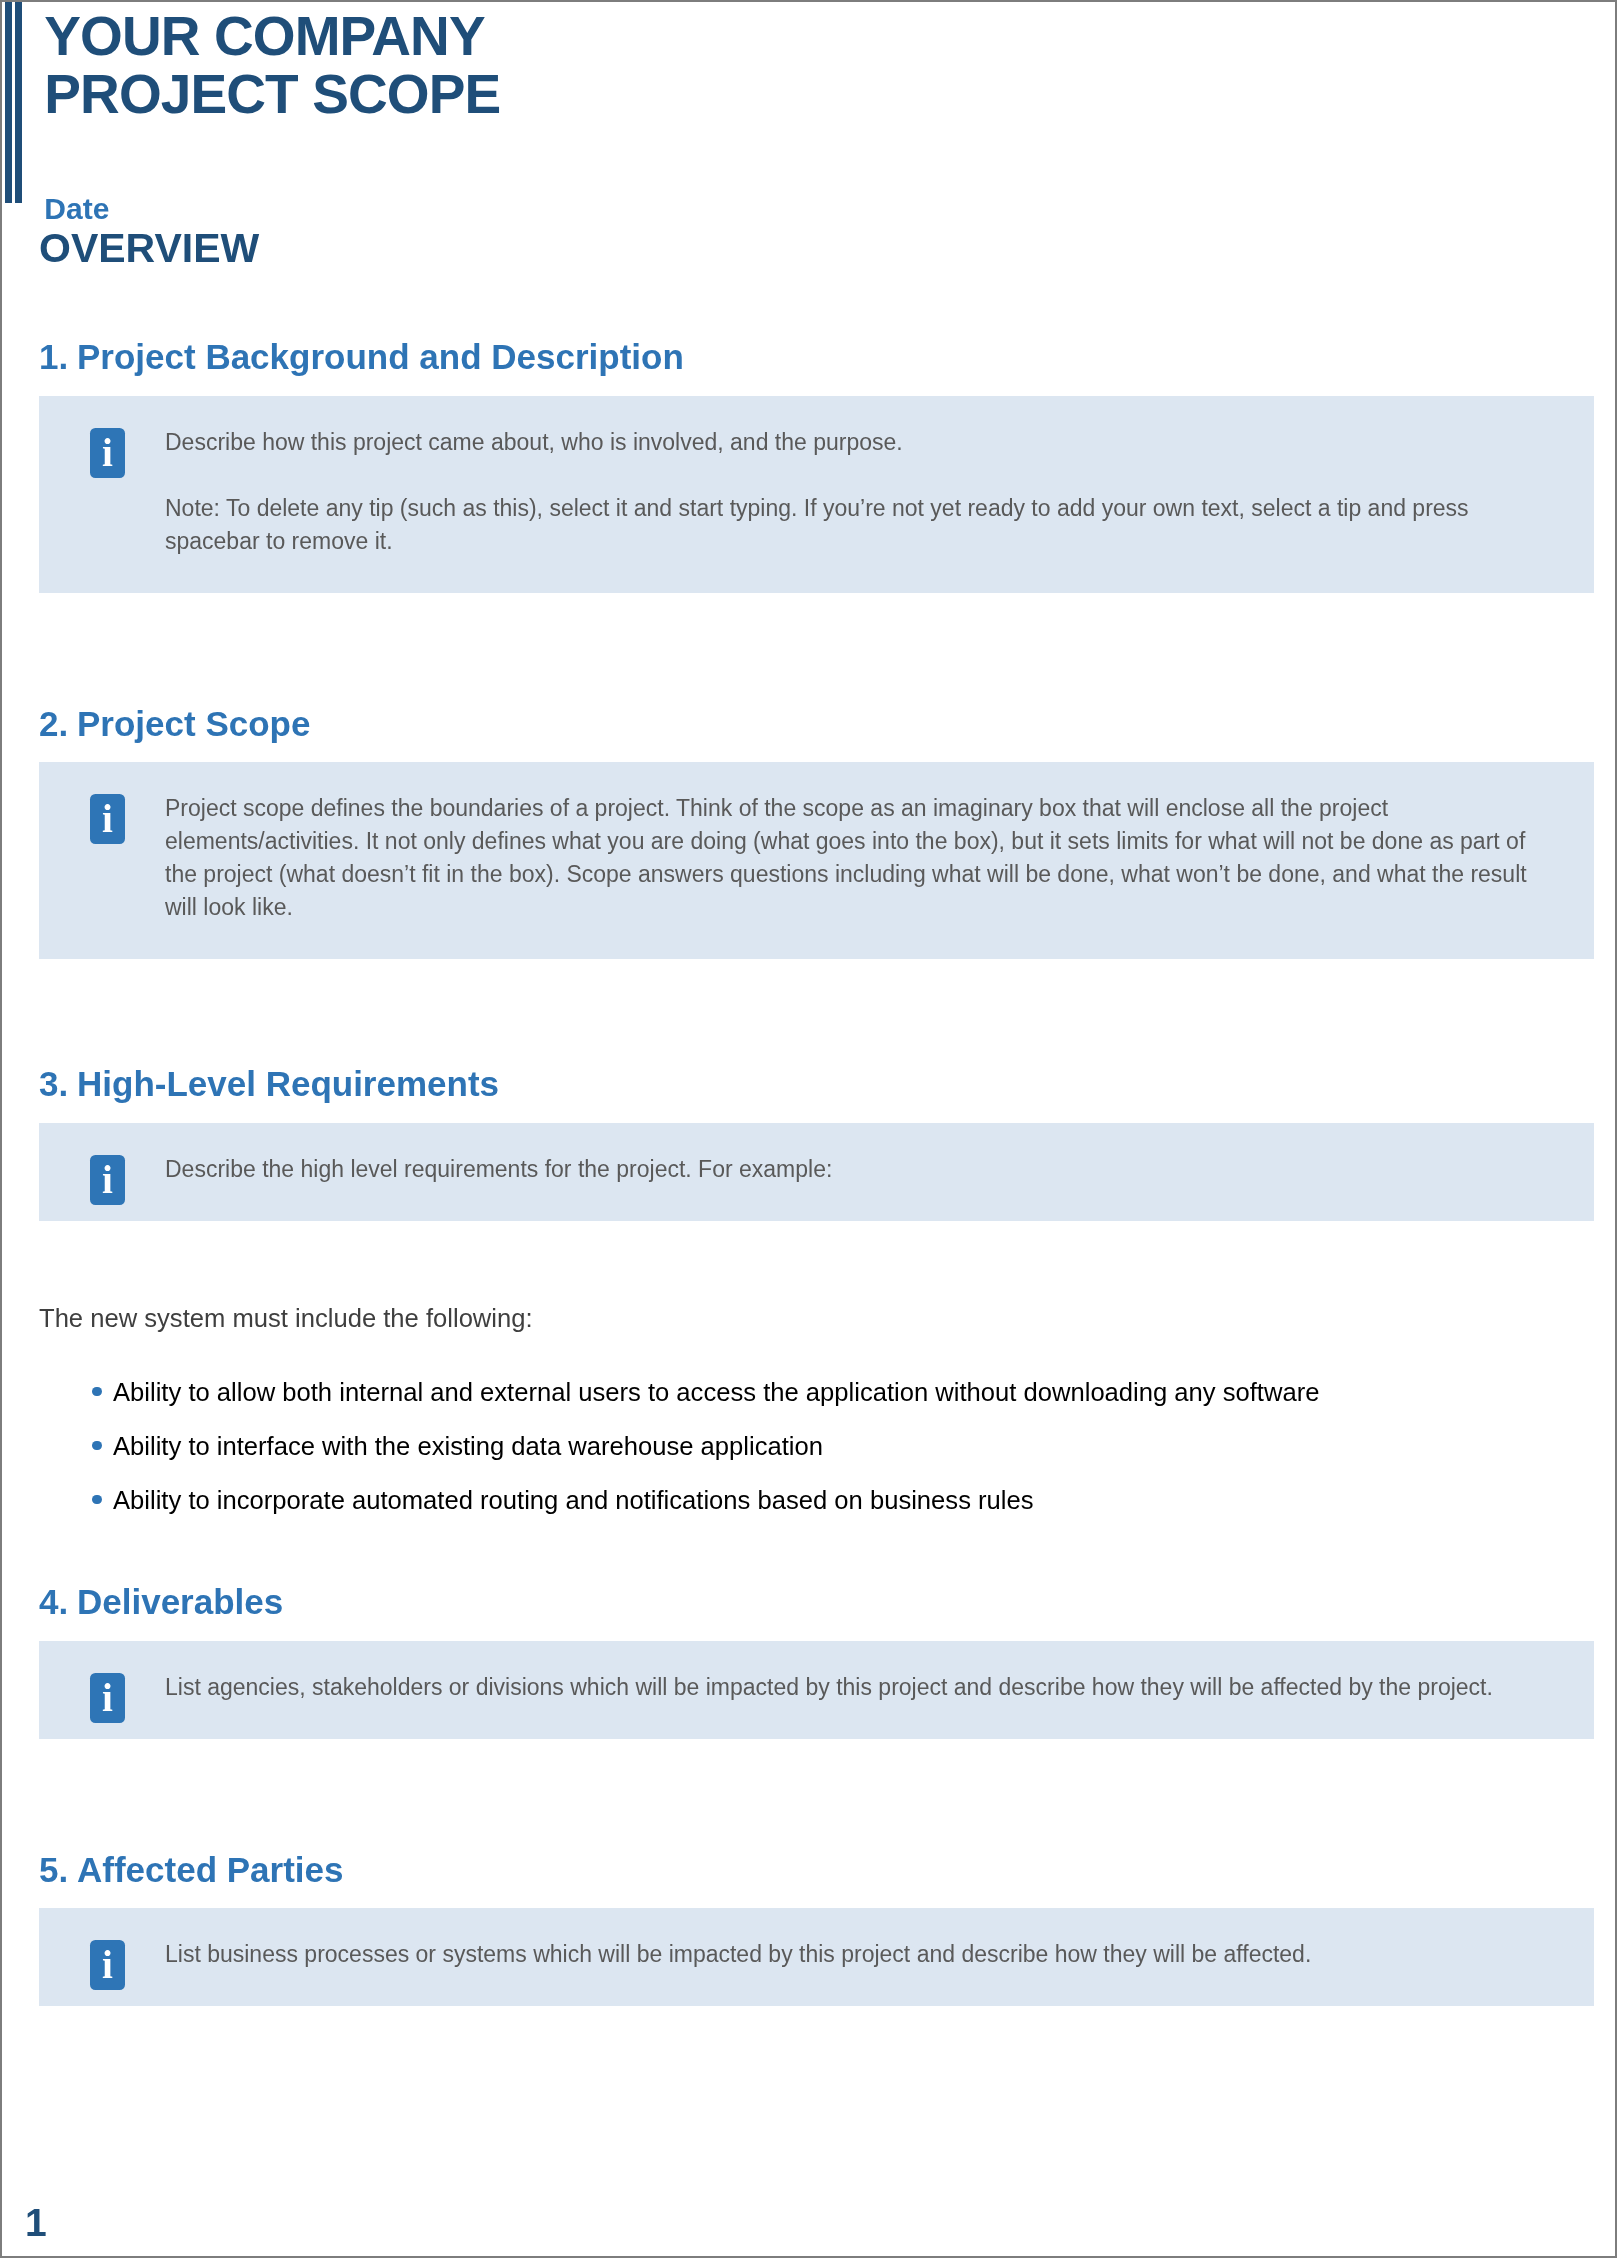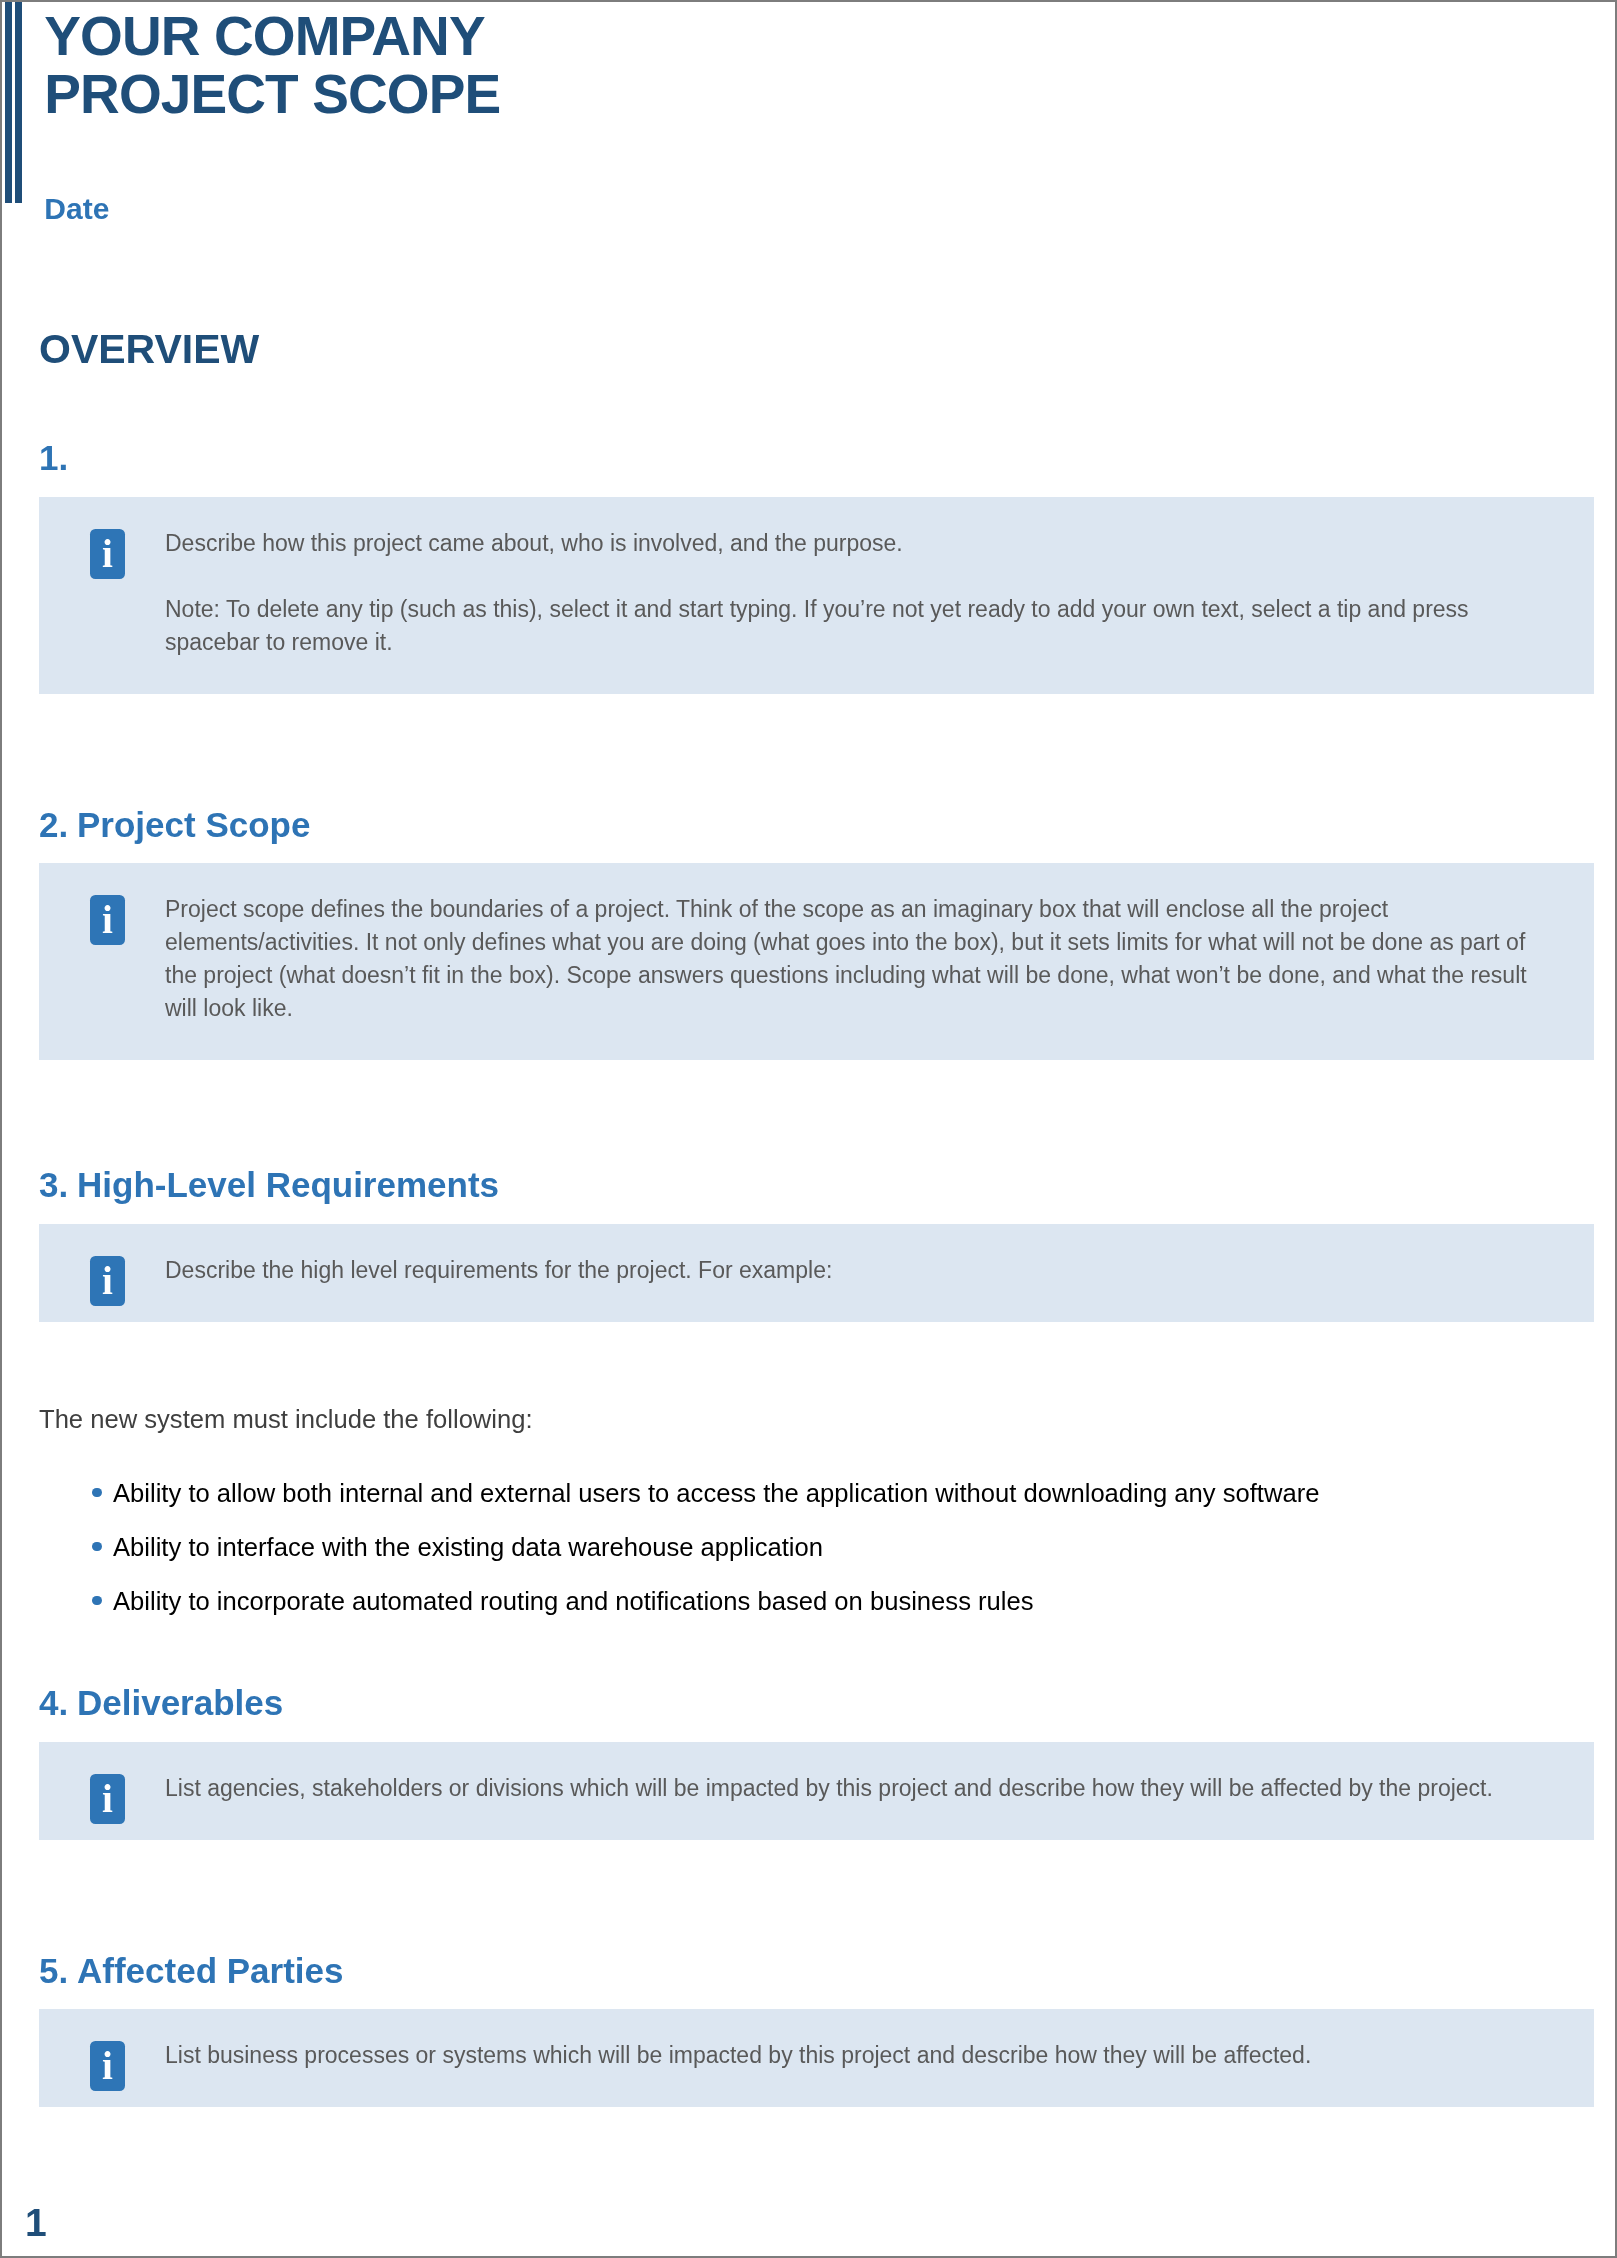--- a/index.html
+++ b/index.html
@@ -30,21 +30,20 @@
   }
   .doc-date {
     margin-top:68px;
     color:#2E74B5;
     font-size:30px;
     line-height:35px;
     font-weight:700;
   }
 
   .overview-heading {
-    margin-top:101px;
     color:#1F4E79;
     font-size:41px;
     line-height:44px;
     font-weight:700;
   }
 
   .section-heading {
     display:flex;
     color:#2E74B5;
     font-size:35px;
@@ -135,20 +134,21 @@
         <span>YOUR COMPANY</span><br>
         <span>PROJECT SCOPE</span>
       </h1>
       <div class="doc-date">Date</div>
     </div>
 
     <div class="overview-heading">OVERVIEW</div>
 
     <div class="section-heading mt-sec1">
       <span class="num">1.</span>
+      <span>Project Background and Description</span>
     </div>
     <div class="tip-box">
       <span class="info-icon">i</span>
       <p class="tip-text">Describe how this project came about, who is involved, and the purpose.</p>
       <p class="tip-text">Note: To delete any tip (such as this), select it and start typing. If you’re not yet ready to add your own text, select a tip and press spacebar to remove it.</p>
     </div>
 
     <div class="section-heading mt-sec2">
       <span class="num">2.</span>
       <span>Project Scope</span>

